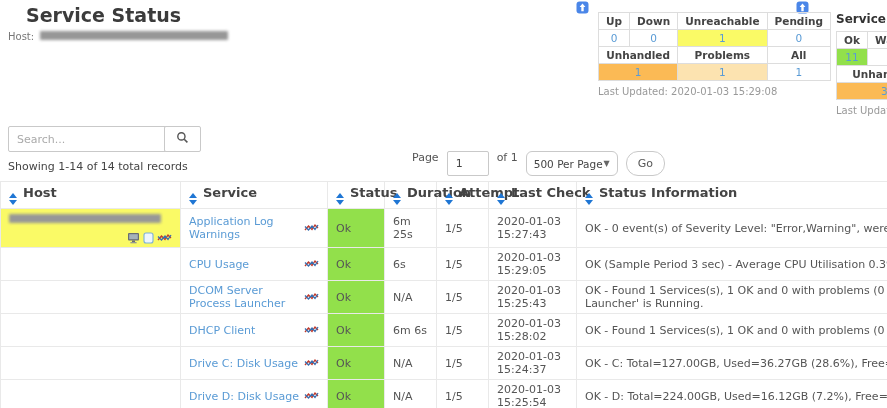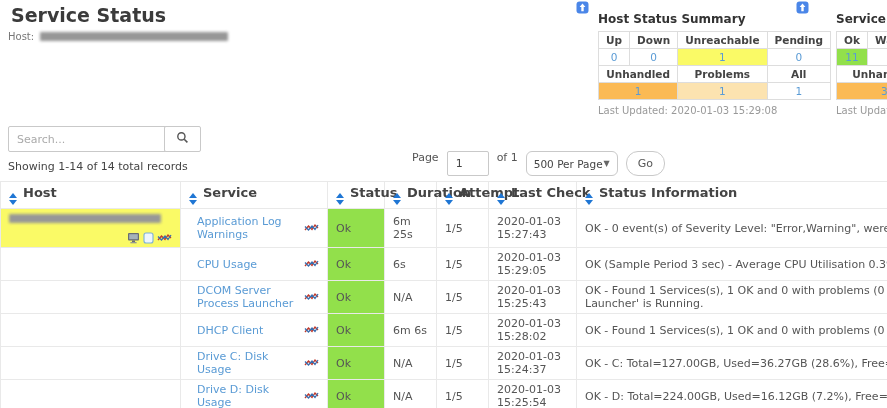--- a/index.html
+++ b/index.html
@@ -6,22 +6,22 @@
     --ok-green:#92e04b; --unreachable-yellow:#fafa66; --unhandled-orange:#fbba55;
     --problems-cream:#fce3b0; --link-blue:#5a9bd5; --sort-blue:#1f76d4;
     --pin-blue:#4a86e8; --border-gray:#e3e3e3; --text-dark:#444444;
     --text-mid:#555555; --text-light:#999999;
   }
   *{box-sizing:border-box;margin:0;padding:0;}
   html,body{background:#fff;}
   body{width:887px;height:408px;overflow:hidden;position:relative;
        font-family:"DejaVu Sans","Liberation Sans",sans-serif;font-size:11px;color:var(--text-mid);}
 
-  .page-title{position:absolute;left:11px;top:4px;font-size:19px;font-weight:bold;color:#3b3b3b;}
-  .host-line{position:absolute;left:8px;top:31px;font-size:10px;color:#777;display:flex;align-items:center;}
+  .page-title{position:absolute;left:26px;top:4px;font-size:19px;font-weight:bold;color:#3b3b3b;}
+  .host-line{position:absolute;left:8px;top:31px;font-size:10px;color:#777;display:flex;}
   .redact{display:inline-block;background:#979797;filter:blur(1.6px);border-radius:1px;}
   .host-line .redact{width:188px;height:9px;margin-left:6px;}
 
   .pin{position:absolute;top:1px;width:13px;height:13px;cursor:pointer;}
   .pin1{left:576px;} .pin2{left:796px;}
 
   .summary{position:absolute;top:12px;}
   .summary.host{left:598px;} .summary.service{left:836px;}
   .summary h3{font-size:12px;font-weight:bold;color:#333;margin-bottom:5px;white-space:nowrap;}
   .summary table{border-collapse:collapse;}
@@ -55,21 +55,21 @@
   .status-table td{color:var(--text-mid);font-size:11px;line-height:13px;}
   .sort{display:inline-flex;flex-direction:column;gap:2px;margin-right:6px;vertical-align:-1px;}
   .sort i{display:block;width:0;height:0;border-left:4px solid transparent;border-right:4px solid transparent;}
   .sort .up{border-bottom:5px solid var(--sort-blue);}
   .sort .dn{border-top:5px solid var(--sort-blue);}
   .host-unreachable{background:var(--unreachable-yellow);}
   .host-cell .redact{width:152px;height:9px;margin:2px 0;}
   .host-icons{display:flex;justify-content:flex-end;align-items:center;gap:3px;margin-top:4px;}
   .host-icons span{display:inline-flex;cursor:pointer;}
   .svc-cell{display:flex;align-items:center;justify-content:space-between;gap:4px;}
-  .svc-link{color:var(--link-blue);text-decoration:none;cursor:pointer;margin-left:8px;}
+  .svc-link{color:var(--link-blue);text-decoration:none;cursor:pointer;}
   .perf-icon{flex:none;display:inline-flex;cursor:pointer;}
   .status-ok{background:var(--ok-green);color:#333;}
 </style>
 </head>
 <body>
 
 <h1 class="page-title">Service Status</h1>
 <div class="host-line">
   <span>Host:</span>
   <span class="redact"></span>
@@ -82,21 +82,20 @@
     </svg>
 </span>
 <span class="pin pin2">
   <svg width="13" height="13" viewBox="0 0 13 13">
       <rect x="0.5" y="0.5" width="12" height="12" rx="3" fill="var(--pin-blue)"></rect>
       <path d="M6.5 2.6 L9.4 5.9 H7.7 V10.3 H5.3 V5.9 H3.6 Z" fill="#fff"></path>
     </svg>
 </span>
 
 <div class="summary host">
-  <h3>Host Status Summary</h3>
   <table>
     <tbody>
         <tr>
       <th>Up</th>
       <th>Down</th>
       <th>Unreachable</th>
       <th>Pending</th>
     </tr>
     <tr>
       <td>0</td>

